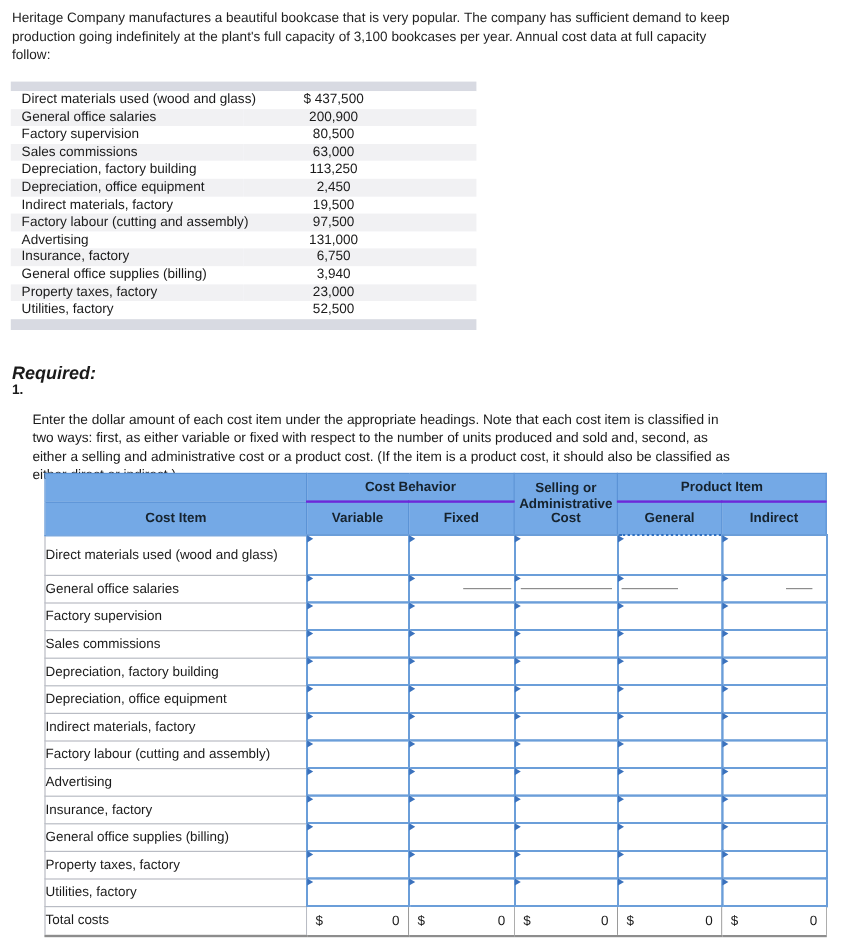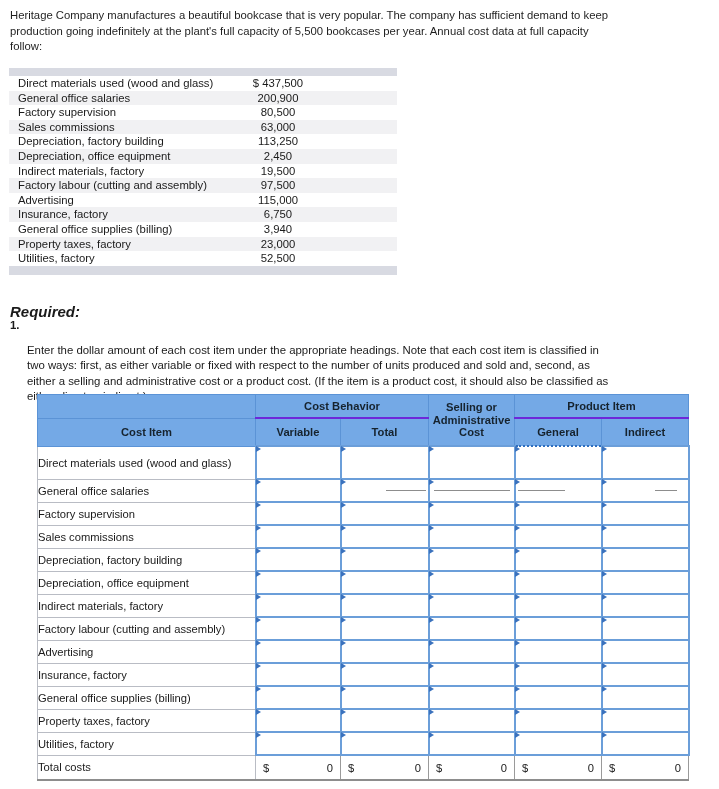--- a/index.html
+++ b/index.html
@@ -194,21 +194,21 @@
     position: absolute;
     right: 7px;
     top: 50%;
     transform: translateY(-50%);
     font-size: 11.2px;
   }
 </style>
 </head>
 <body>
 
-<div class="intro">Heritage Company manufactures a beautiful bookcase that is very popular. The company has sufficient demand to keep production going indefinitely at the plant's full capacity of 5,500 bookcases per year. Annual cost data at full capacity follow:</div>
+<div class="intro">Heritage Company manufactures a beautiful bookcase that is very popular. The company has sufficient demand to keep production going indefinitely at the plant's full capacity of 3,100 bookcases per year. Annual cost data at full capacity follow:</div>
 
 <div class="given-wrap">
   <div class="given-bar"></div>
   <table class="given-table">
     <tbody id="given-body">
         <tr class="odd">
           <td class="label">Direct materials used (wood and glass)</td>
           <td class="amt">$ 437,500</td>
         </tr>
         <tr class="even">
@@ -234,21 +234,21 @@
         <tr class="odd">
           <td class="label">Indirect materials, factory</td>
           <td class="amt">19,500</td>
         </tr>
         <tr class="even">
           <td class="label">Factory labour (cutting and assembly)</td>
           <td class="amt">97,500</td>
         </tr>
         <tr class="odd">
           <td class="label">Advertising</td>
-          <td class="amt">115,000</td>
+          <td class="amt">131,000</td>
         </tr>
         <tr class="even">
           <td class="label">Insurance, factory</td>
           <td class="amt">6,750</td>
         </tr>
         <tr class="odd">
           <td class="label">General office supplies (billing)</td>
           <td class="amt">3,940</td>
         </tr>
         <tr class="even">
@@ -280,21 +280,21 @@
   <thead>
     <tr>
       <th class="hdr top blank"></th>
       <th class="hdr top grouped" colspan="2">Cost Behavior</th>
       <th class="hdr spanrows" rowspan="2">Selling or Administrative Cost</th>
       <th class="hdr top grouped" colspan="2">Product Item</th>
     </tr>
     <tr>
       <th class="hdr sub">Cost Item</th>
       <th class="hdr sub">Variable</th>
-      <th class="hdr sub">Total</th>
+      <th class="hdr sub">Fixed</th>
       <th class="hdr sub">General</th>
       <th class="hdr sub">Indirect</th>
     </tr>
   </thead>
   <tbody id="grid-body">
       <tr class="row-tall">
         <td class="item-cell">Direct materials used (wood and glass)</td>
         <td class="in-cell">
           <span class="marker"></span>
         </td>

